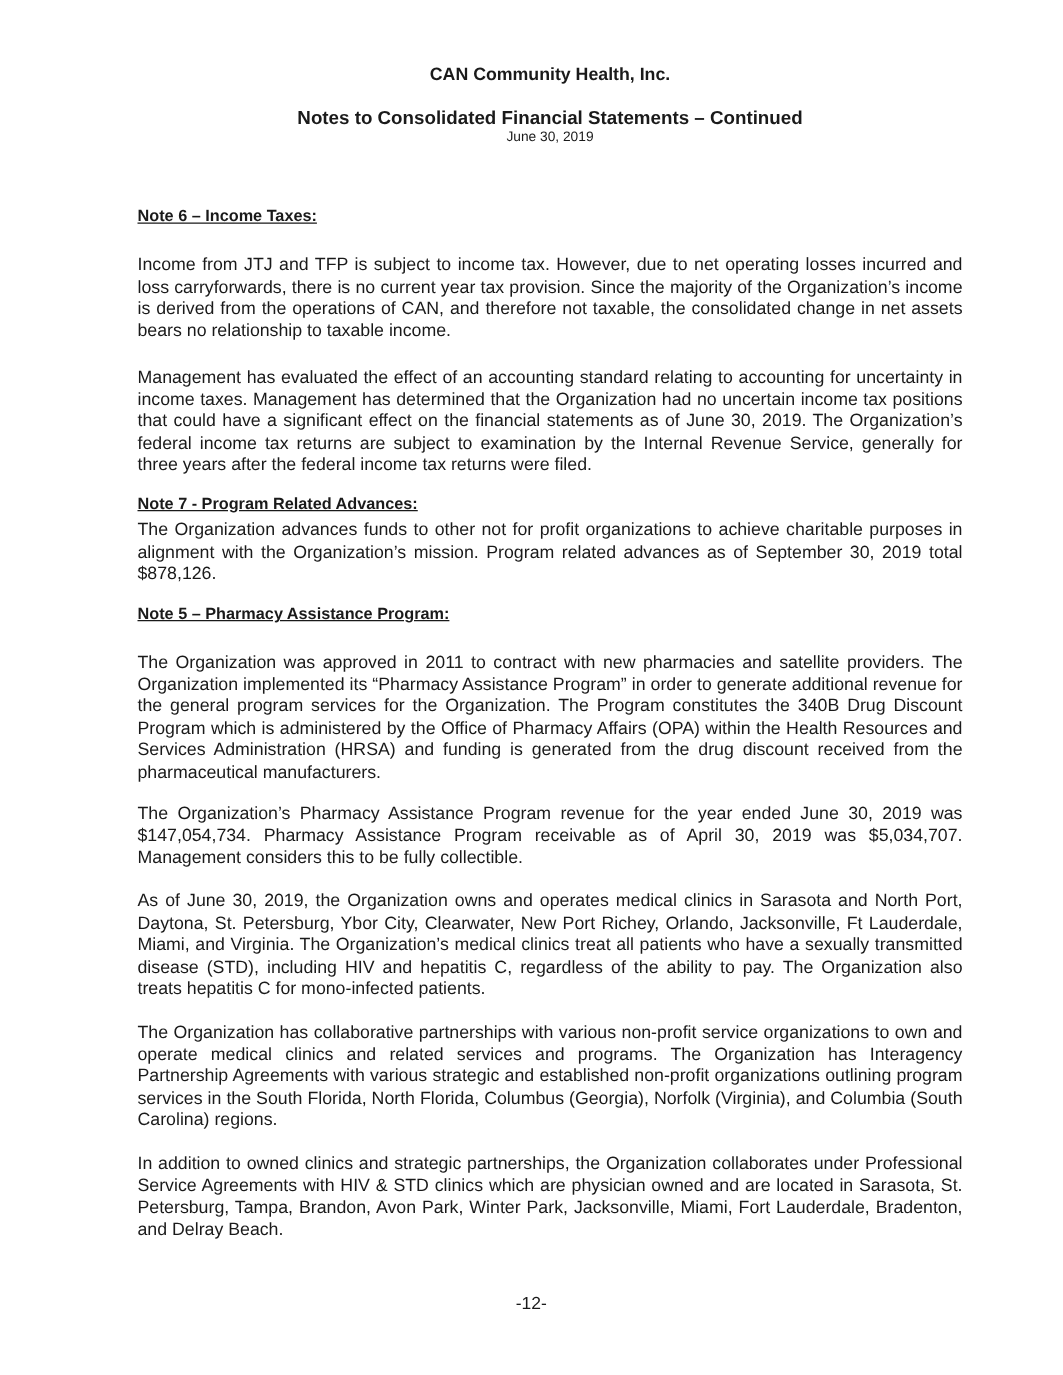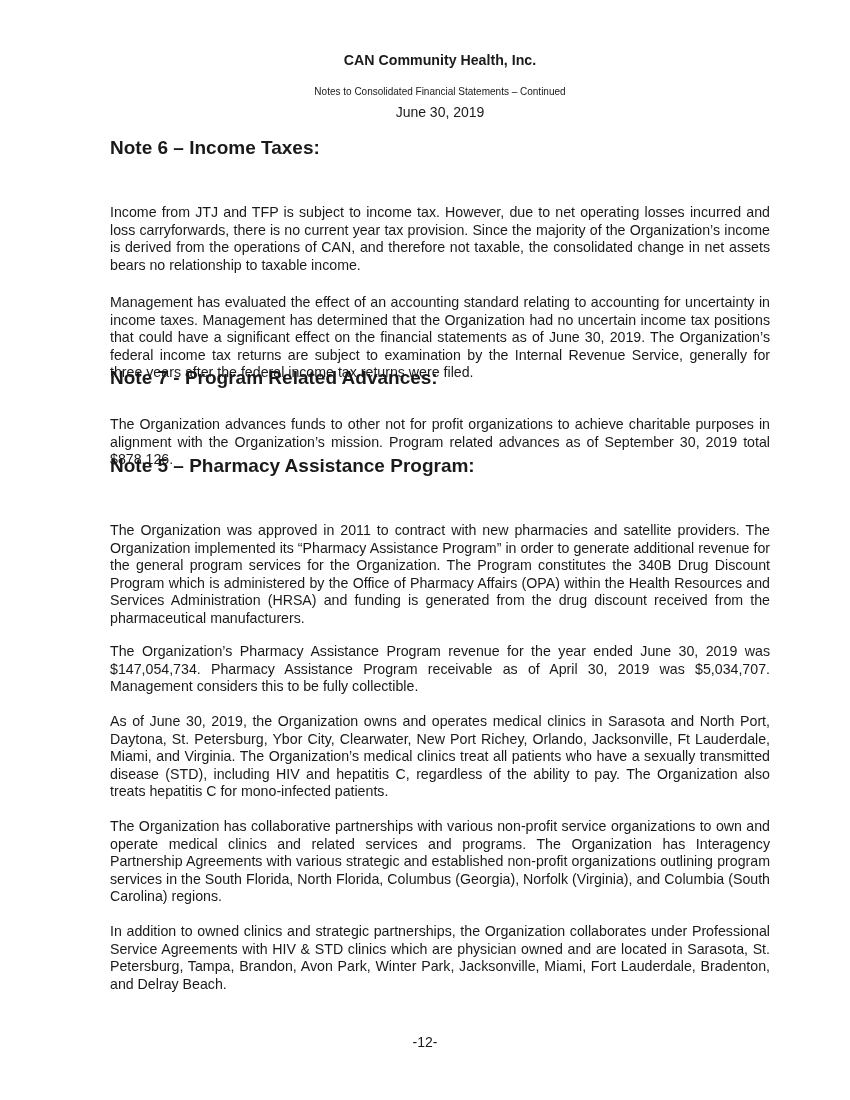--- a/index.html
+++ b/index.html
@@ -1,23 +1,23 @@
 <!DOCTYPE html>
 <html><head>
 <meta charset="utf-8">
 <style>
   html, body { margin: 0; padding: 0; background: #ffffff; }
   body { width: 850px; height: 1100px; position: relative; overflow: hidden;
          font-family: "Liberation Sans", sans-serif; color: #1a1a1a; }
   .page { position: absolute; left: 110px; top: 0; width: 660px; }
   .center { text-align: center; }
   .org { position: absolute; top: 52px; left: 0; width: 660px; font-weight: bold; font-size: 14.2px; }
-  .subtitle { position: absolute; top: 86px; left: 0; width: 660px; font-weight: normal; font-size: 10px; }
-  .date { position: absolute; top: 104px; left: 0; width: 660px; font-size: 14px; }
-  .heading { position: absolute; left: 0; font-weight: bold; font-size: 19px; }
+  .subtitle { position: absolute; top: 86px; left: 0; width: 660px; font-weight: bold; font-size: 15px; }
+  .date { position: absolute; top: 104px; left: 0; width: 660px; font-size: 11px; }
+  .heading { position: absolute; left: 0; font-weight: bold; text-decoration: underline; font-size: 13px; margin-top: 28px; }
   .para { position: absolute; left: 0; width: 660px; font-size: 14.2px; line-height: 17.6px; text-align: justify; margin-top: 32px; }
   .pagenum { position: absolute; top: 1034px; left: 0; width: 850px; text-align: center; font-size: 14px; }
 </style>
 </head>
 <body>
 
 <div class="page">
   <div class="org center">CAN Community Health, Inc.</div>
   <div class="subtitle center">Notes to Consolidated Financial Statements – Continued</div>
   <div class="date center">June 30, 2019</div>

